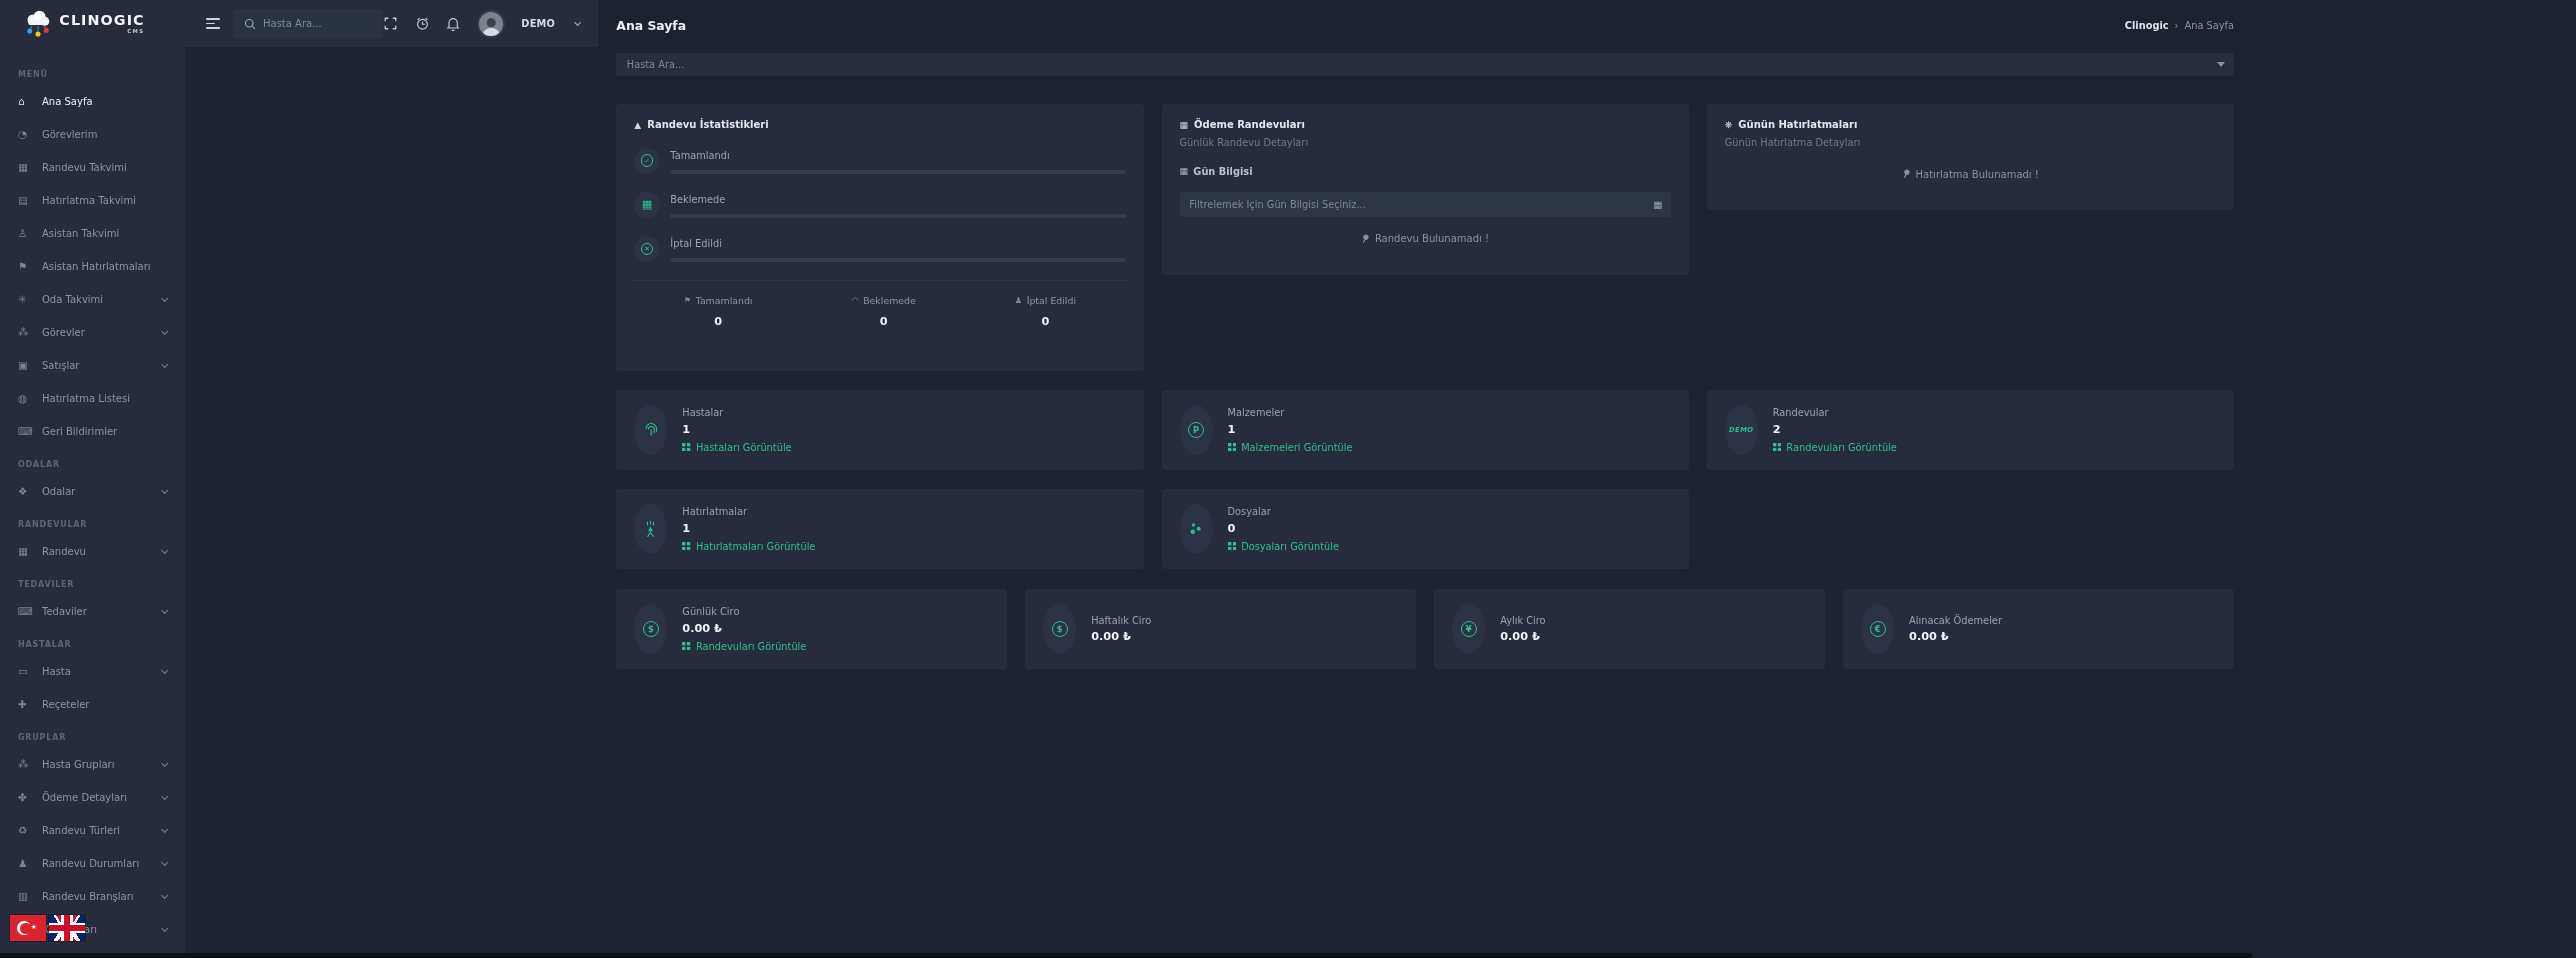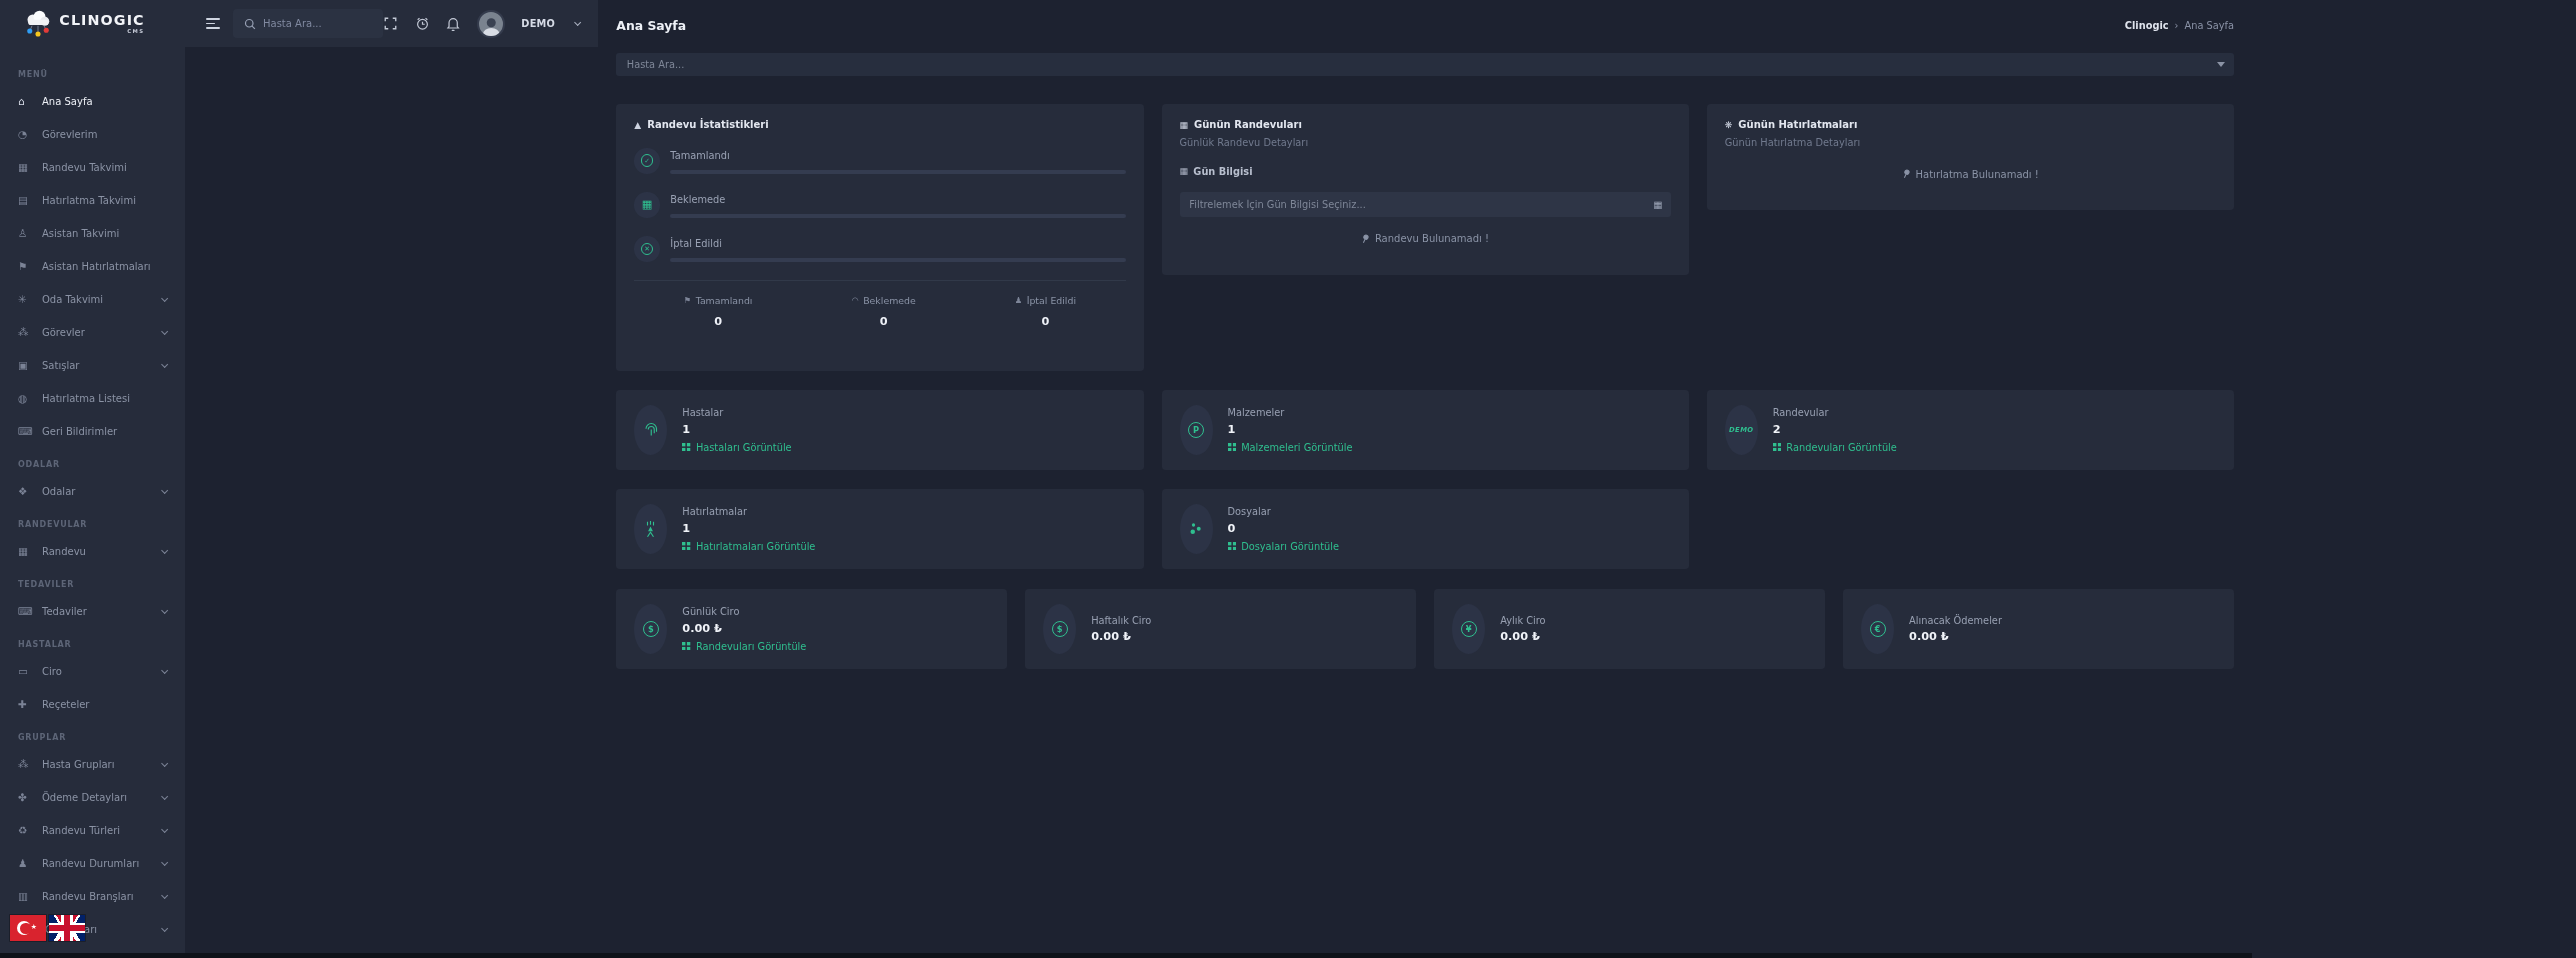--- a/index.html
+++ b/index.html
@@ -220,21 +220,21 @@
       <div class="sec-label">TEDAVILER</div>
       <div class="nav-item">
         <span class="nav-ic">⌨</span>
         <span class="nav-label">Tedaviler</span>
         <span class="chev"></span>
       </div>
 
       <div class="sec-label">HASTALAR</div>
       <div class="nav-item">
         <span class="nav-ic">▭</span>
-        <span class="nav-label">Ciro</span>
+        <span class="nav-label">Hasta</span>
         <span class="chev"></span>
       </div>
       <div class="nav-item">
         <span class="nav-ic">✚</span>
         <span class="nav-label">Reçeteler</span>
       </div>
 
       <div class="sec-label">GRUPLAR</div>
       <div class="nav-item">
         <span class="nav-ic">⁂</span>
@@ -395,21 +395,21 @@
                   <span>İptal Edildi</span>
                 </div>
               <div class="sum-val">0</div>
             </div>
           </div>
         </div>
 
         <div class="card card-b">
           <div class="card-title">
               <span class="t-ic">▦</span>
-              <span>Günün Randevuları</span>
+              <span>Ödeme Randevuları</span>
             </div>
           <div class="card-sub">Günlük Randevu Detayları</div>
           <div class="field-label">
               <span class="t-ic">▦</span>
               <span>Gün Bilgisi</span>
             </div>
           <div class="date-input">
             <input placeholder="Filtrelemek İçin Gün Bilgisi Seçiniz..." style="">
             <span class="in-ic">▦</span>
           </div>

